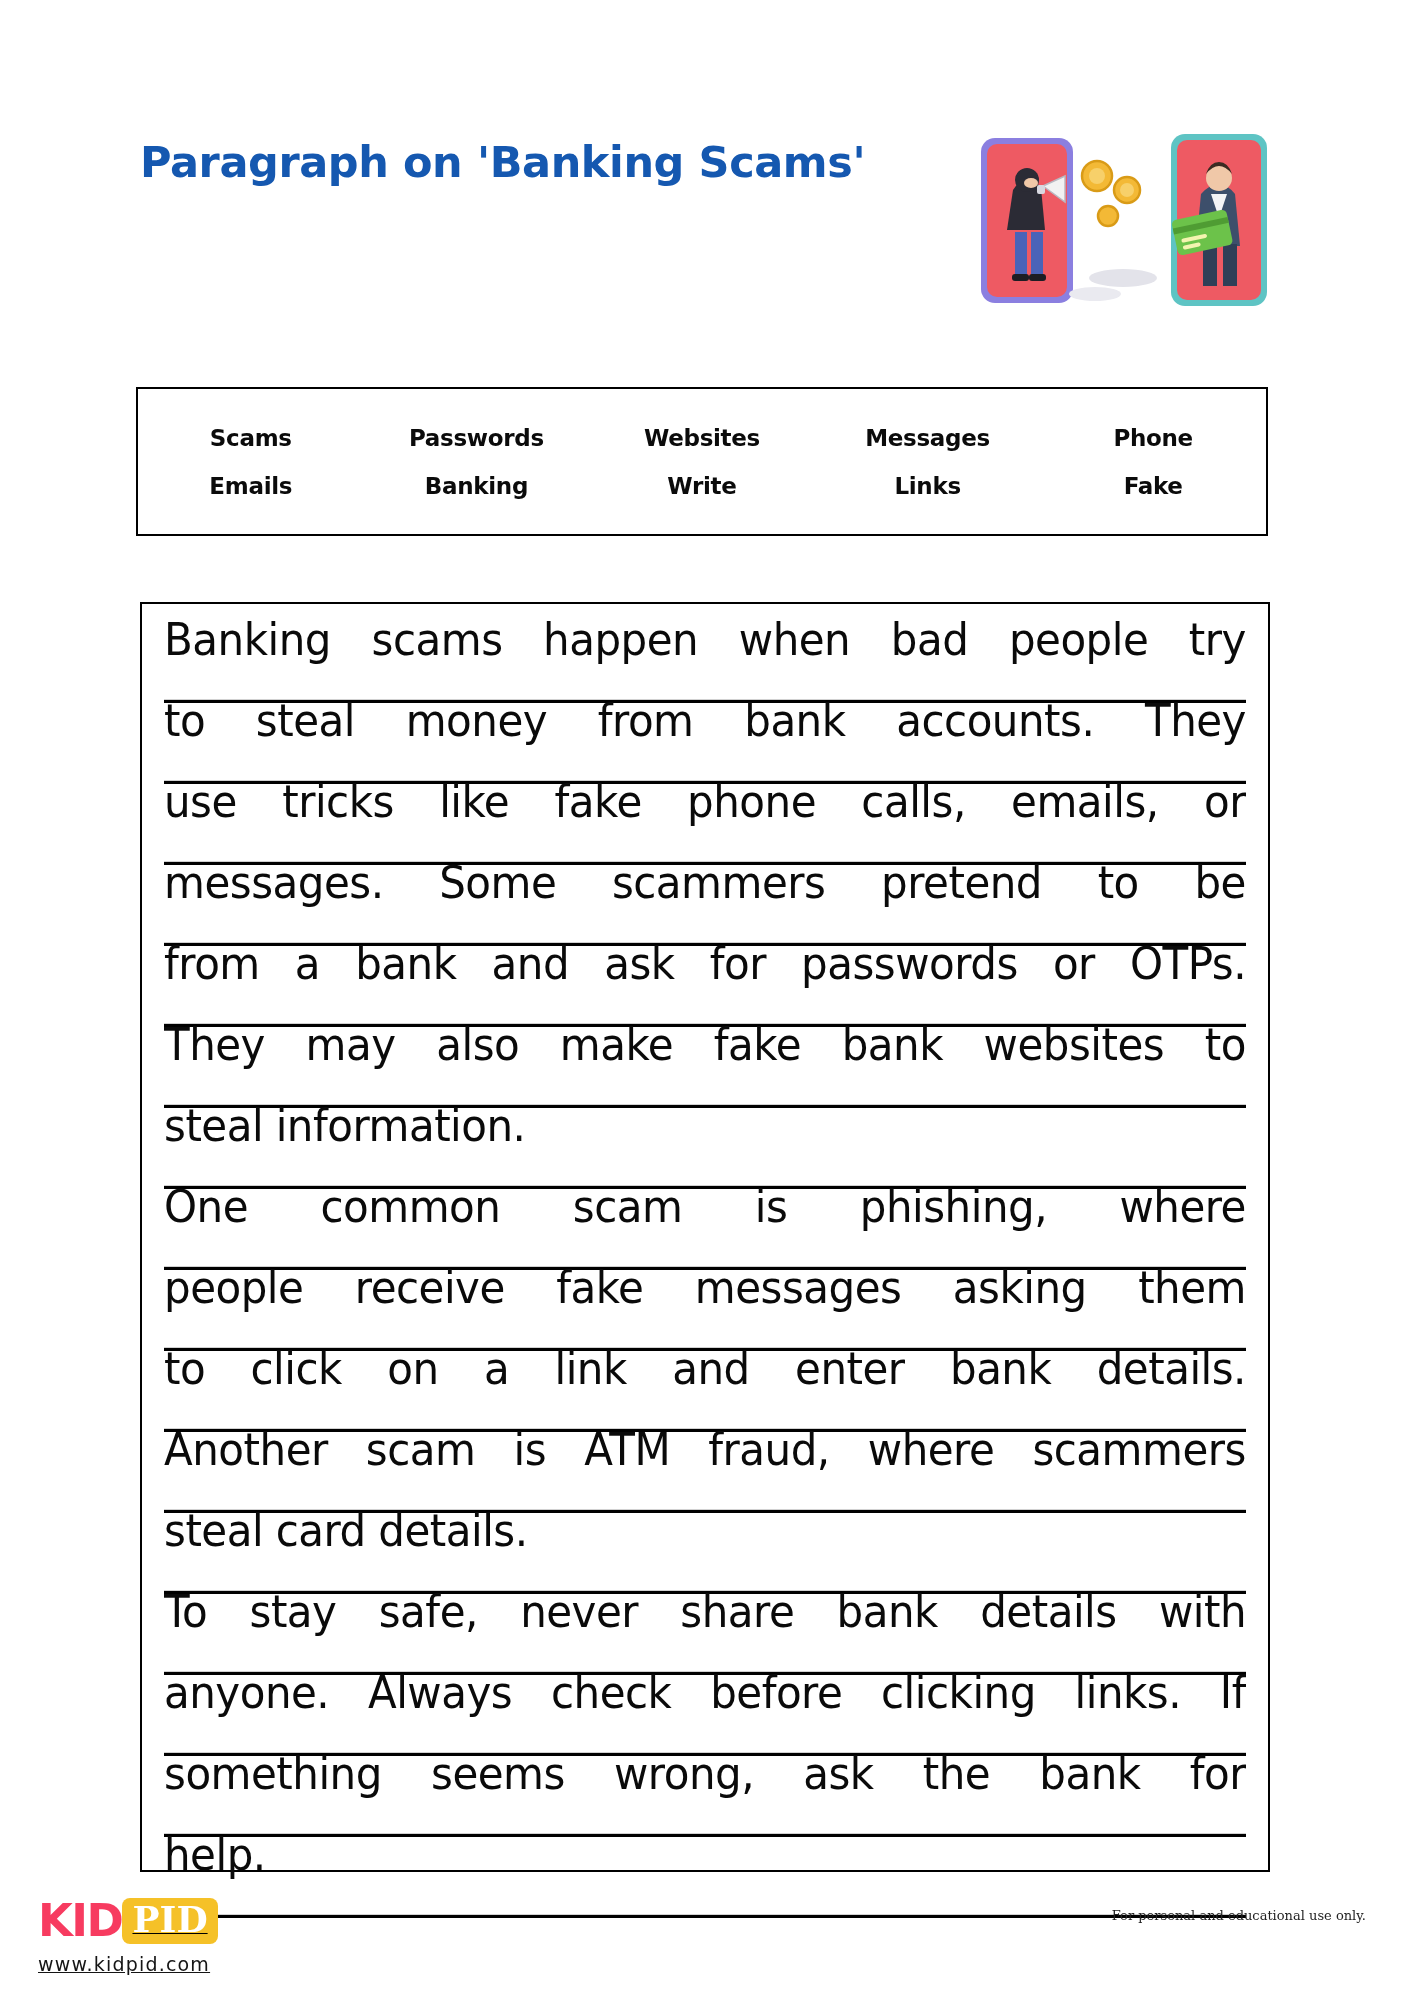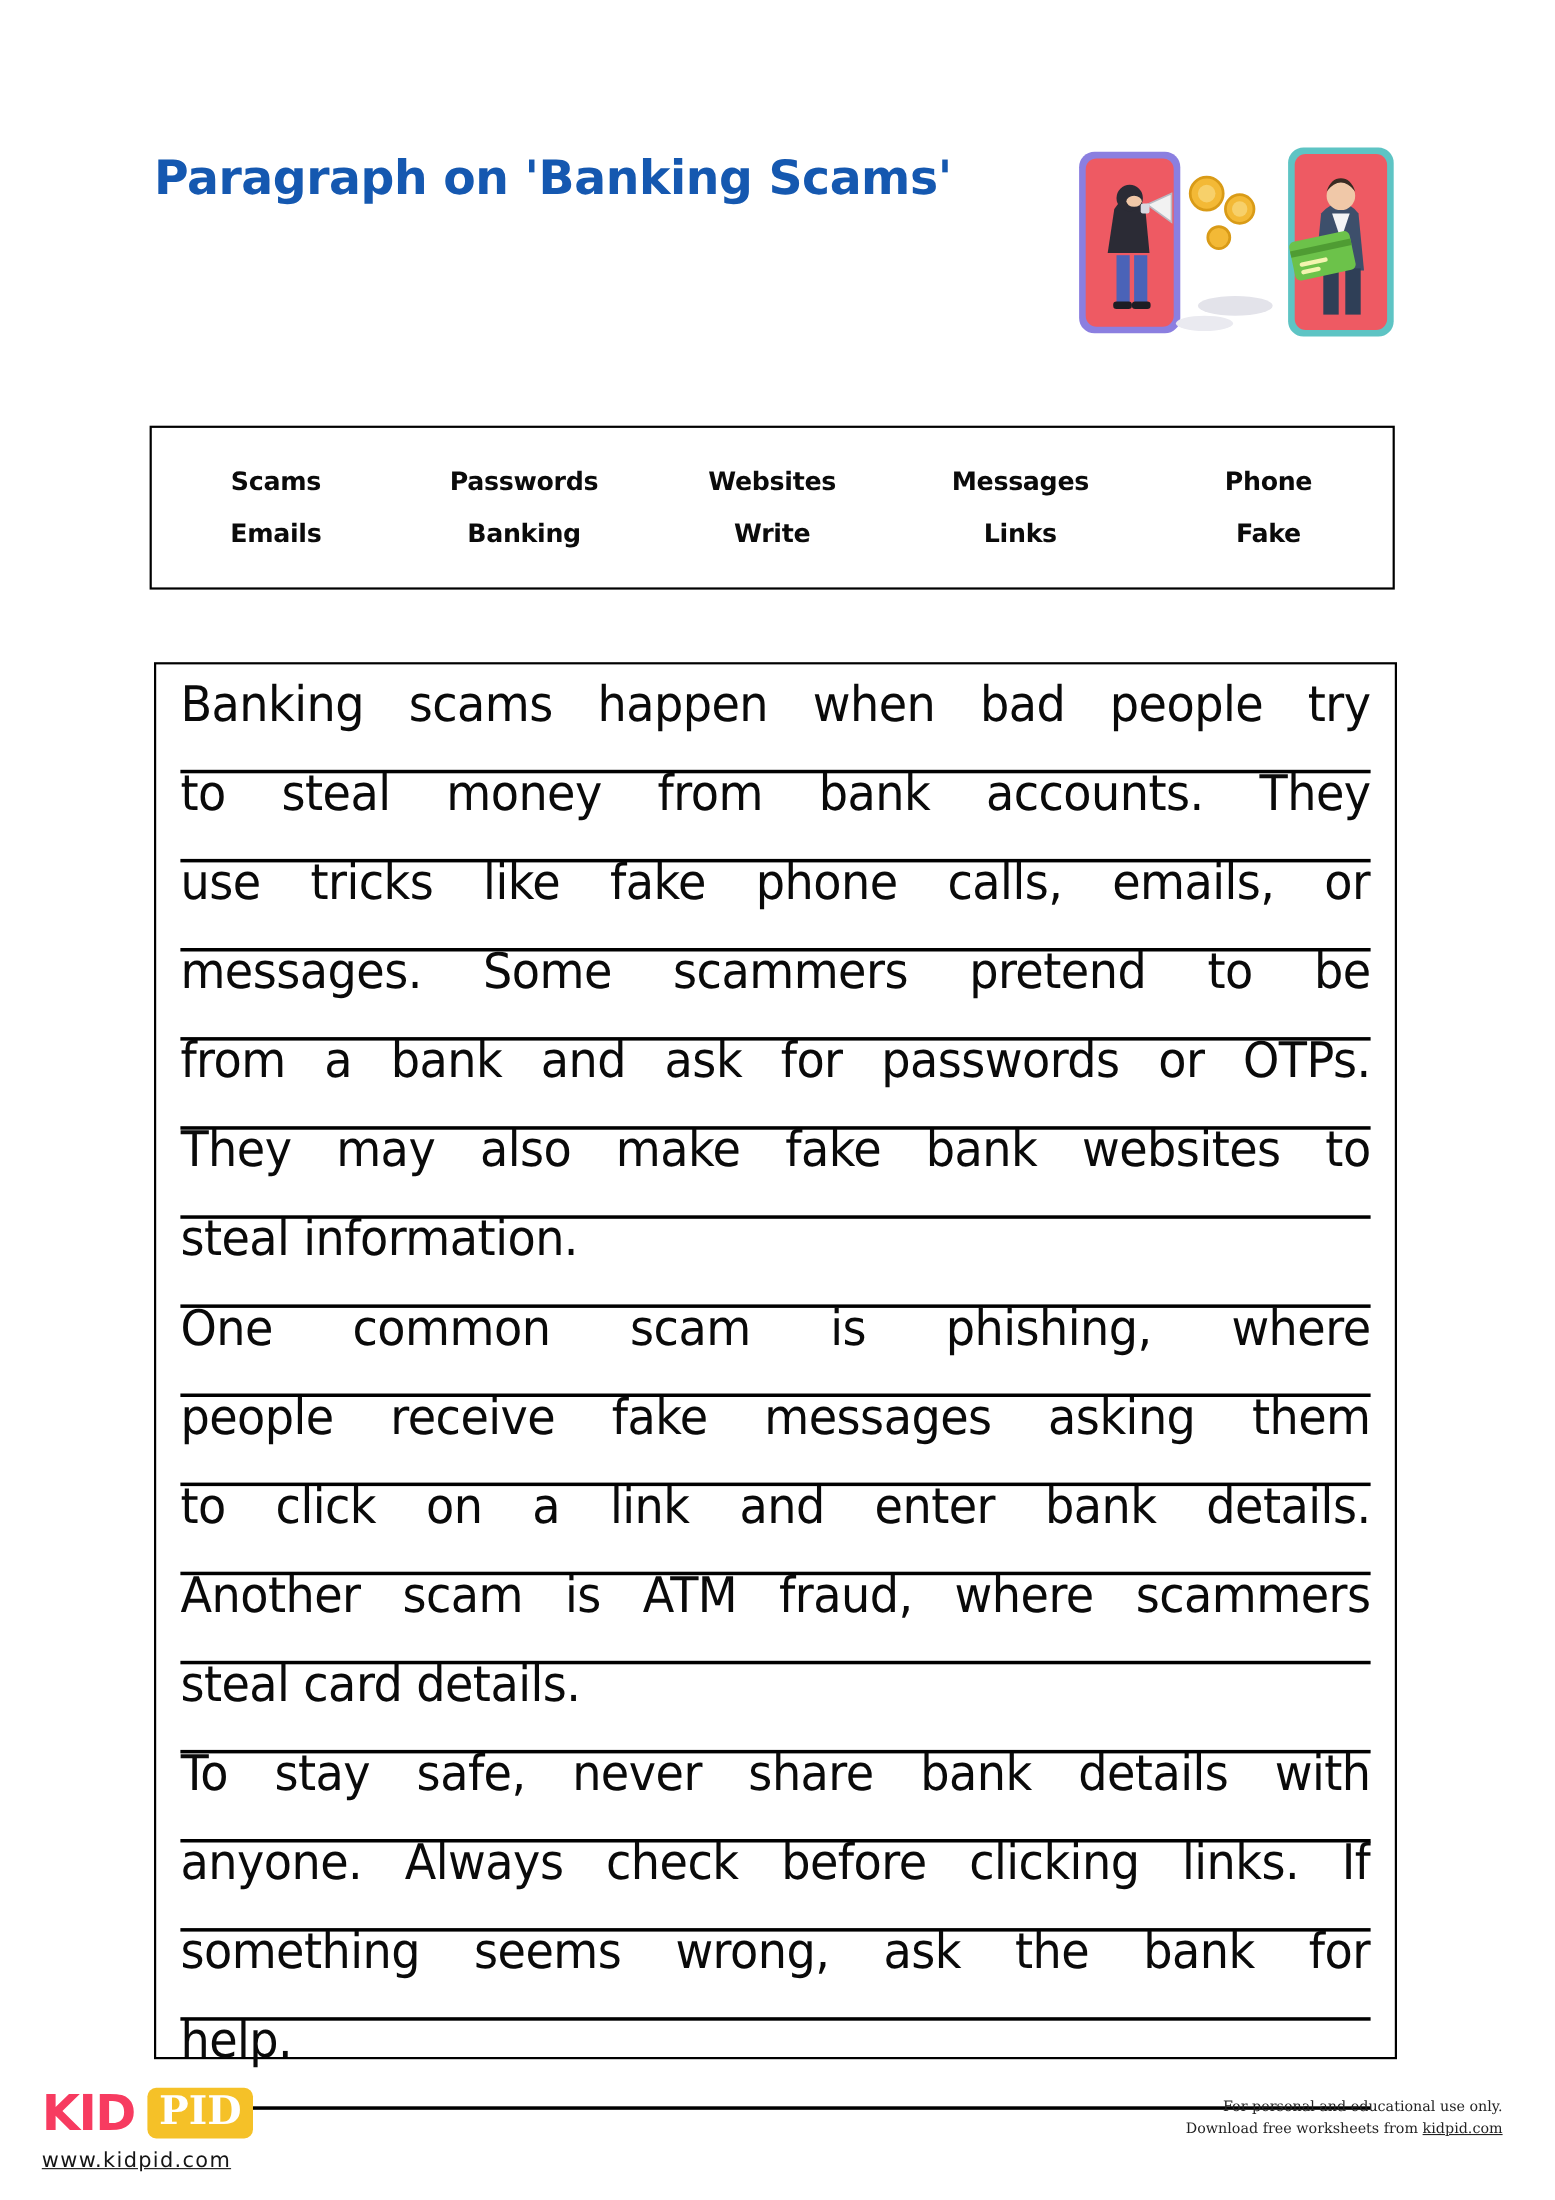--- a/index.html
+++ b/index.html
@@ -138,21 +138,22 @@
     font-size: 45px;
     font-weight: 700;
     color: #f73b60;
     letter-spacing: -1.5px;
     line-height: 1;
   }
   .logo-pid-box {
     background: #f5c128;
     border-radius: 8px;
     padding: 2px 10px 4px 10px;
-    margin-left: 12px;
+    margin-left: 0;
+    text-decoration: underline;
   }
   .logo-pid {
     font-family: "DejaVu Serif", serif;
     font-size: 36px;
     font-weight: 700;
     color: #ffffff;
     letter-spacing: 0px;
     line-height: 1.1;
   }
   .logo-url {
@@ -398,16 +399,13 @@
     <span class="logo-kid">KID</span>
     <span class="logo-pid-box">
       <span class="logo-pid">PID</span>
     </span>
   </div>
   <div class="logo-url">www.kidpid.com</div>
 </div>
 
 <div class="footer-notice">
   <div>For personal and educational use only.</div>
-  <div>
-    <span>Download free worksheets from </span><span class="footer-link">kidpid.com</span>
-  </div>
 </div>
 
 </body></html>

